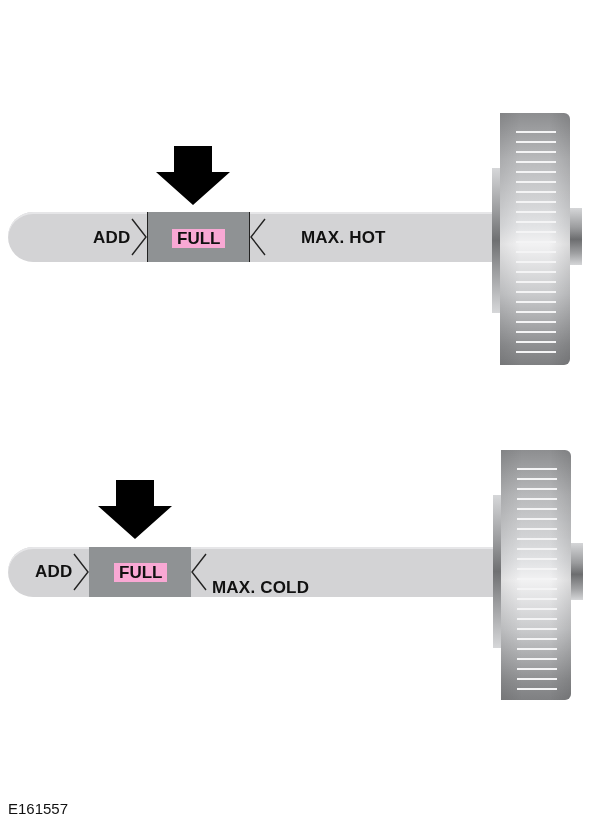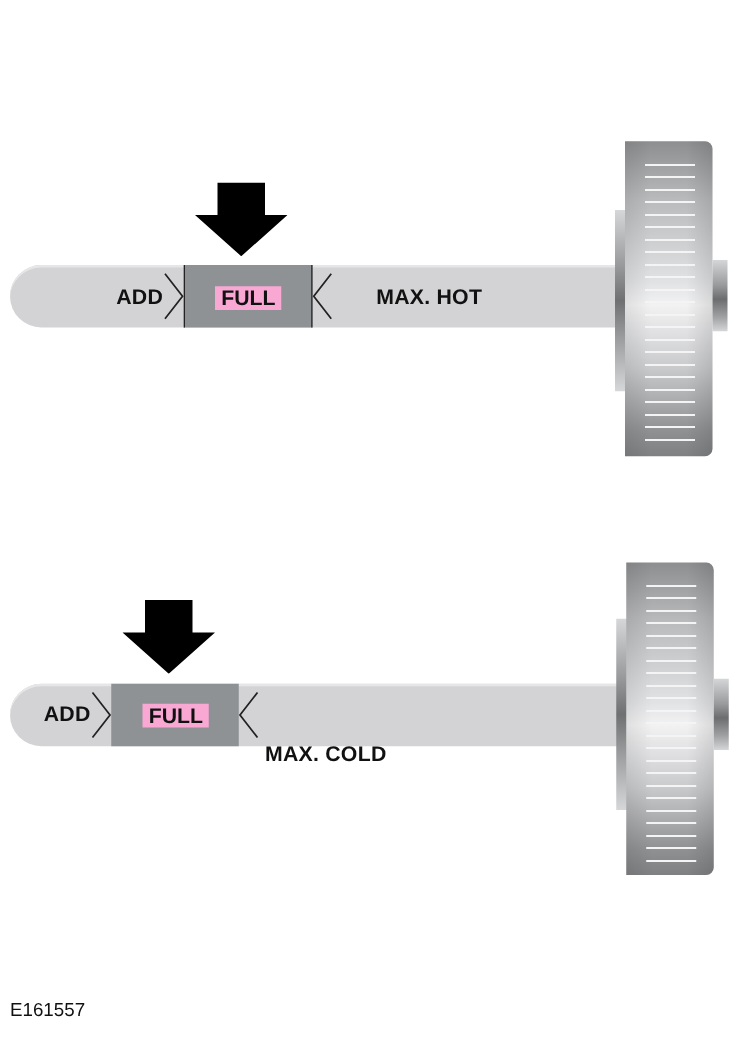--- a/index.html
+++ b/index.html
@@ -61,21 +61,21 @@
   </svg>
 
   <span class="lbl" style="left:35px;top:562px;">ADD</span>
   <svg style="position:absolute;left:73px;top:553px;" width="17" height="38" viewBox="0 0 17 38">
     <polyline points="1,1 15,19 1,37" fill="none" stroke="#222" stroke-width="1.4"></polyline>
   </svg>
   <span class="full" style="left:114px;top:563px;">FULL</span>
   <svg style="position:absolute;left:190px;top:553px;" width="17" height="38" viewBox="0 0 17 38">
     <polyline points="16,1 2,19 16,37" fill="none" stroke="#222" stroke-width="1.4"></polyline>
   </svg>
-  <span class="lbl" style="left:212px;top:594px;">MAX. COLD</span>
+  <span class="lbl" style="left:212px;top:578px;">MAX. COLD</span>
 
   <div class="flange" style="left:493px;top:495px;height:153px;"></div>
   <div class="cap" style="left:501px;top:450px;height:250px;">
       <div class="ribs"></div>
     </div>
   <div class="nub" style="left:571px;top:543px;height:57px;"></div>
 </div>
 
 <div class="code">E161557</div>
 

